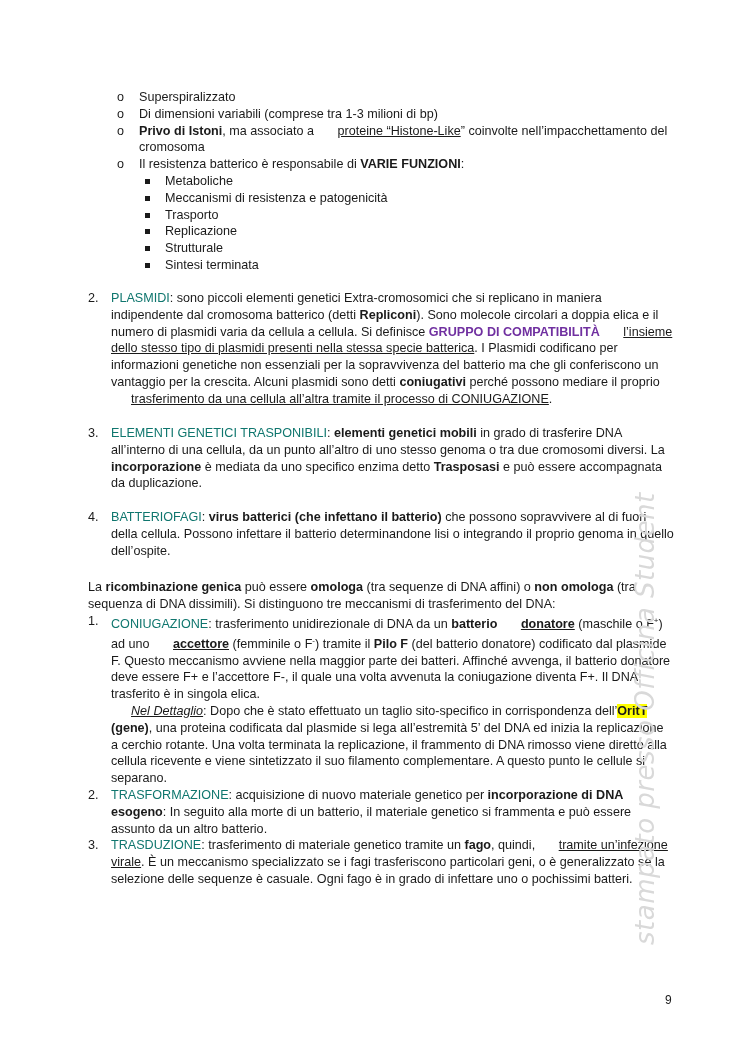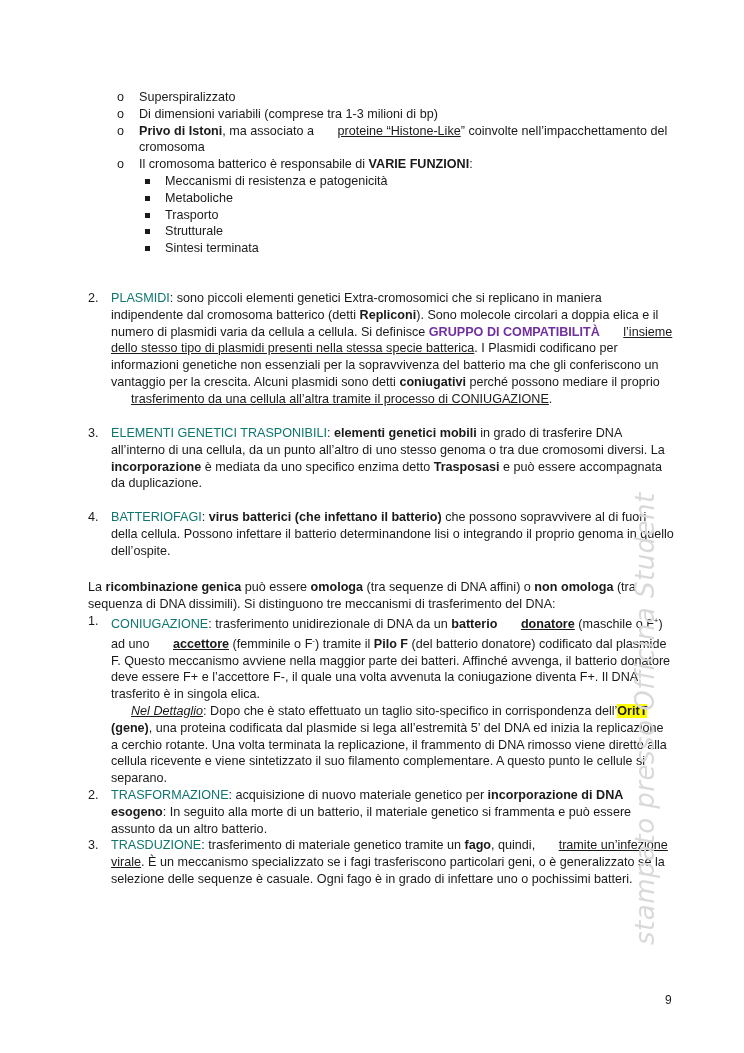--- a/index.html
+++ b/index.html
@@ -51,26 +51,27 @@
     <div class="sub-item">
       <span class="mk">o</span>
       <span>Di dimensioni variabili (comprese tra 1-3 milioni di bp)</span>
     </div>
     <div class="sub-item">
       <span class="mk">o</span>
       <span><b>Privo di Istoni</b><span>, ma associato a </span><u>proteine “Histone-Like</u><span>” coinvolte nell’impacchettamento del cromosoma</span></span>
     </div>
     <div class="sub-item">
       <span class="mk">o</span>
-      <span><span>Il cromosoma batterico è responsabile di </span><b>VARIE FUNZIONI</b><span>:</span></span>
+      <span><span>Il resistenza batterico è responsabile di </span><b>VARIE FUNZIONI</b><span>:</span></span>
     </div>
     <div class="sub-sub">
+      <div class="sq-item"><span class="mk"></span><span>Metaboliche</span></div>
       <div class="sq-item"><span class="mk"></span><span>Meccanismi di resistenza e patogenicità</span></div>
-      <div class="sq-item"><span class="mk"></span><span>Metaboliche</span></div>
       <div class="sq-item"><span class="mk"></span><span>Trasporto</span></div>
+      <div class="sq-item"><span class="mk"></span><span>Replicazione</span></div>
       <div class="sq-item"><span class="mk"></span><span>Strutturale</span></div>
       <div class="sq-item"><span class="mk"></span><span>Sintesi terminata</span></div>
     </div>
   </div>
 
   <div class="num-item" style="top:290px;">
     <span class="num">2.</span>
     <div class="body">
       <span class="green">PLASMIDI</span><span>: sono piccoli elementi genetici Extra-cromosomici che si replicano in maniera indipendente dal cromosoma batterico (detti </span><b>Repliconi</b><span>). Sono molecole circolari a doppia elica e il numero di plasmidi varia da cellula a cellula. Si definisce </span><span class="purple">GRUPPO DI COMPATIBILITÀ</span><span> </span><u>l’insieme dello stesso tipo di plasmidi presenti nella stessa specie batterica</u><span>. I Plasmidi codificano per informazioni genetiche non essenziali per la sopravvivenza del batterio ma che gli conferiscono un vantaggio per la crescita. Alcuni plasmidi sono detti </span><b>coniugativi</b><span> perché possono mediare il proprio </span><u>trasferimento da una cellula all’altra tramite il processo di CONIUGAZIONE</u><span>.</span>
     </div>

